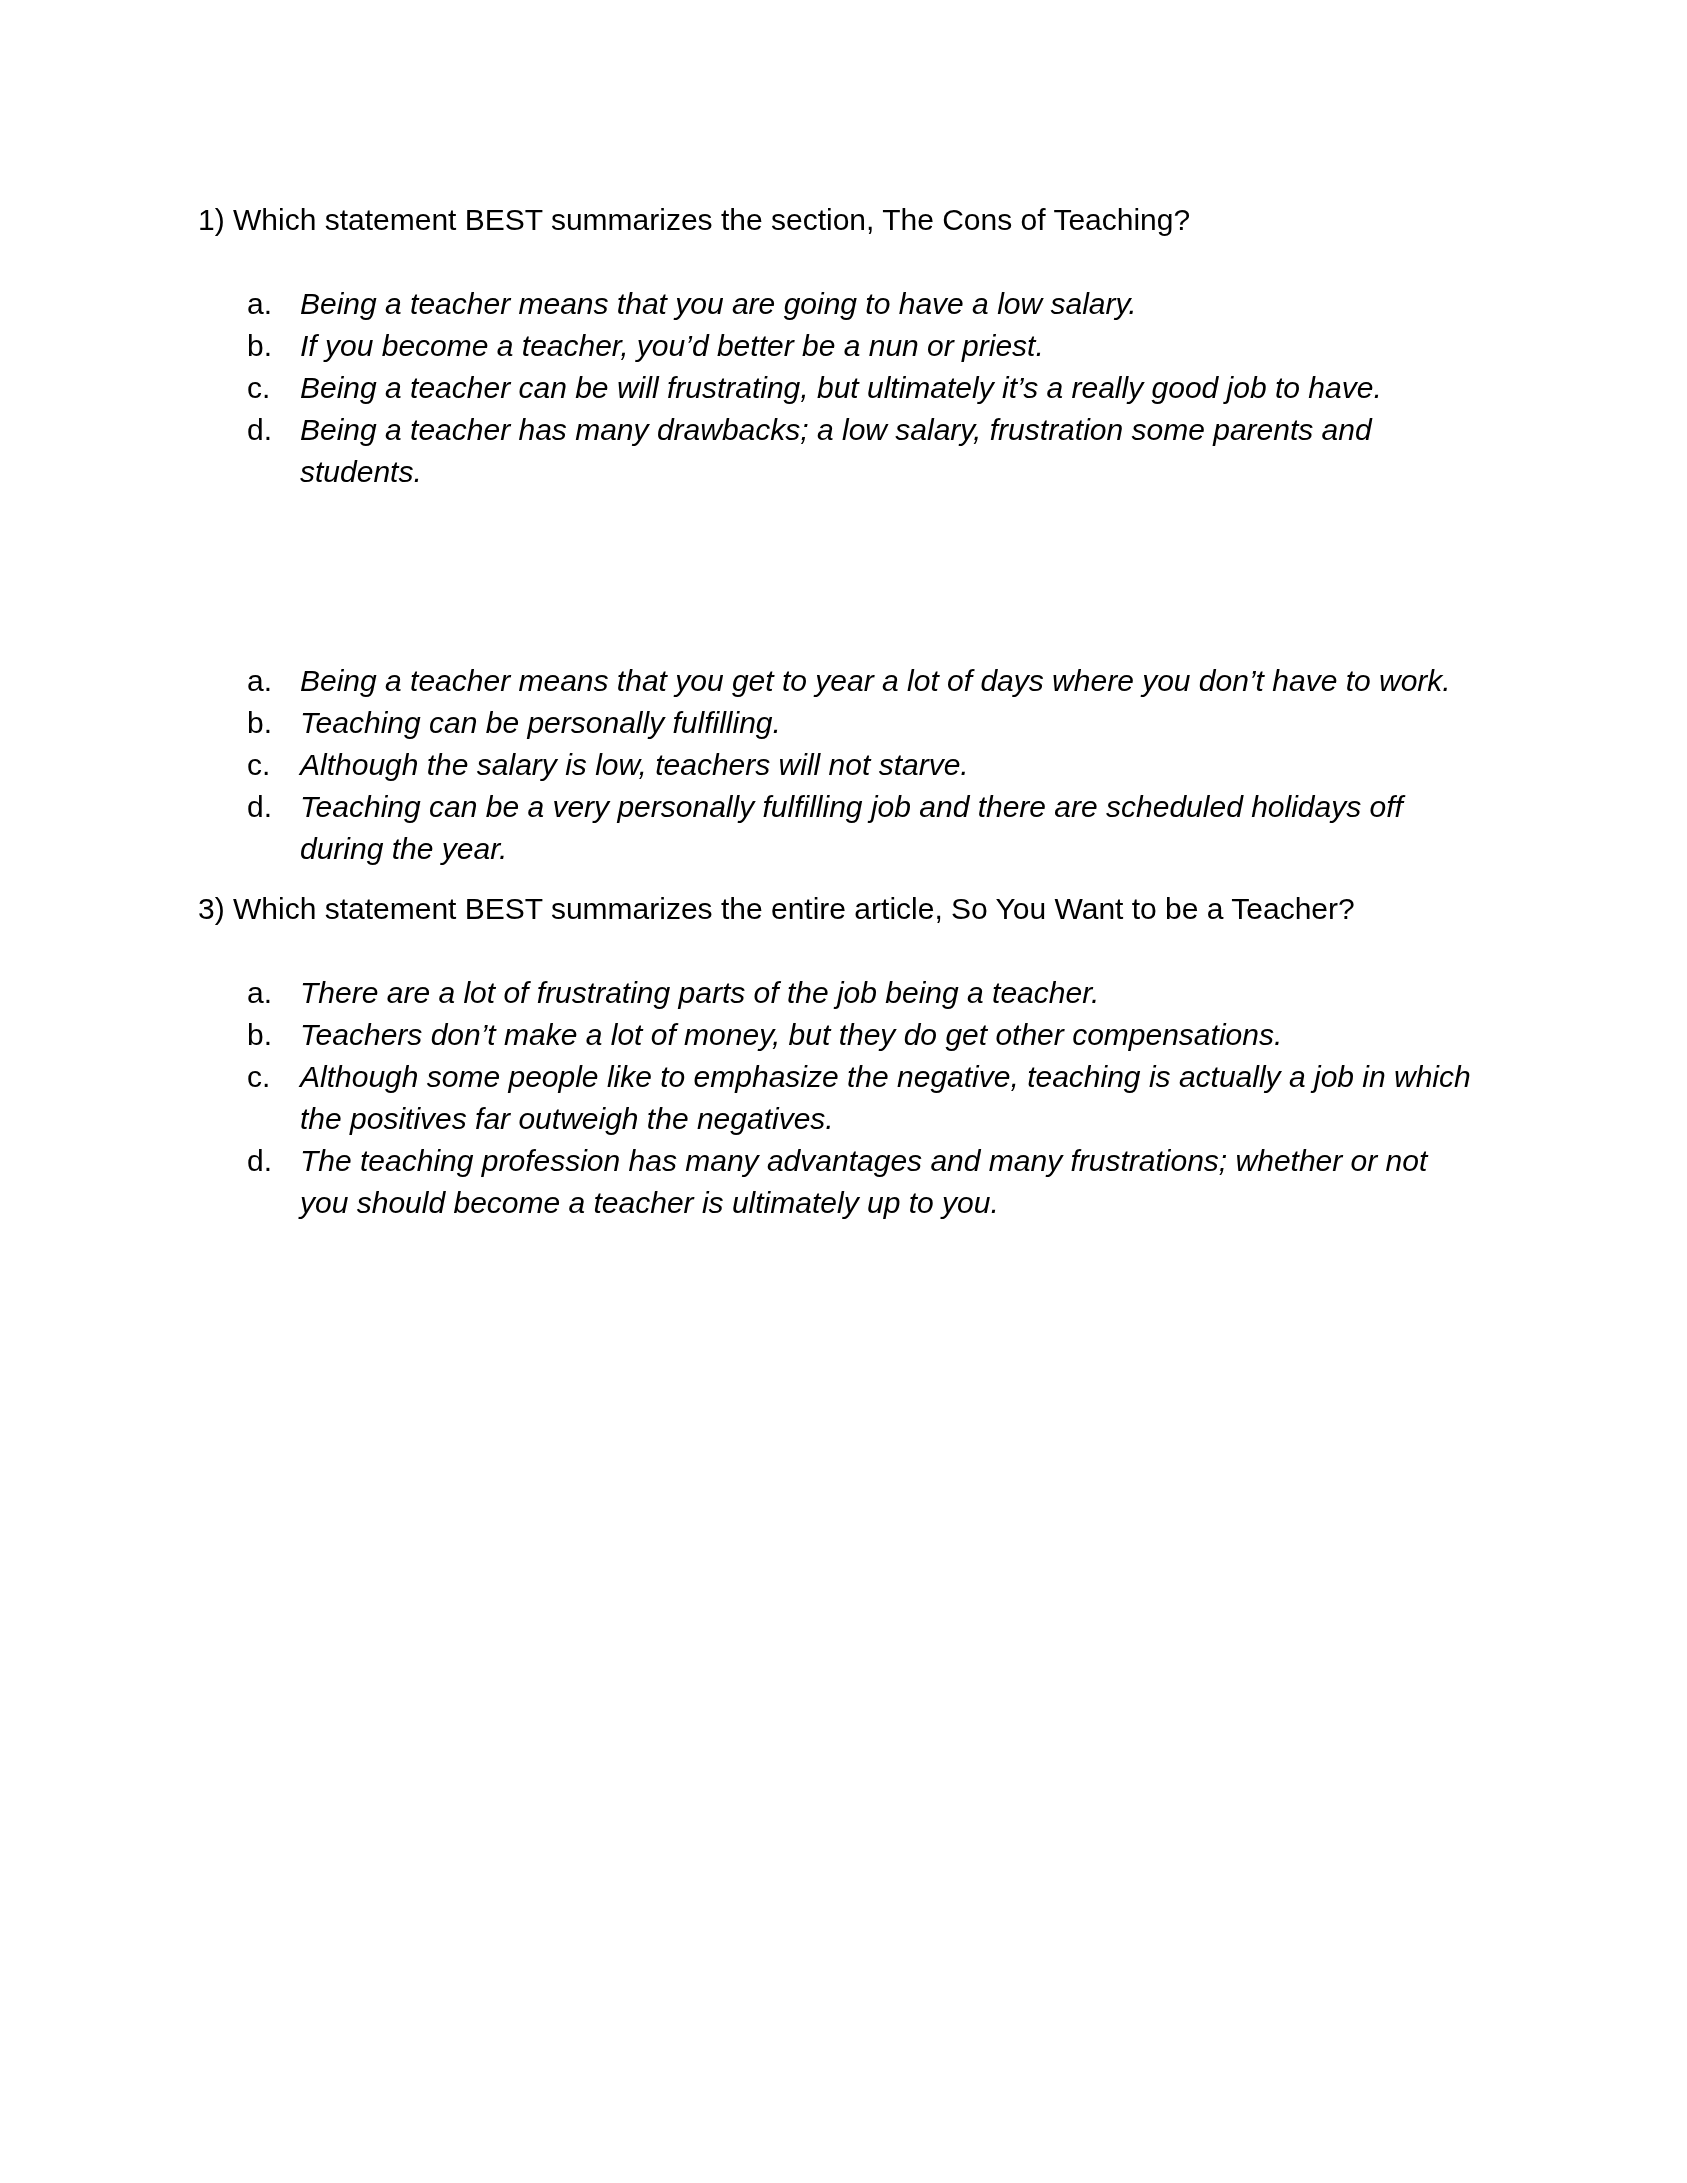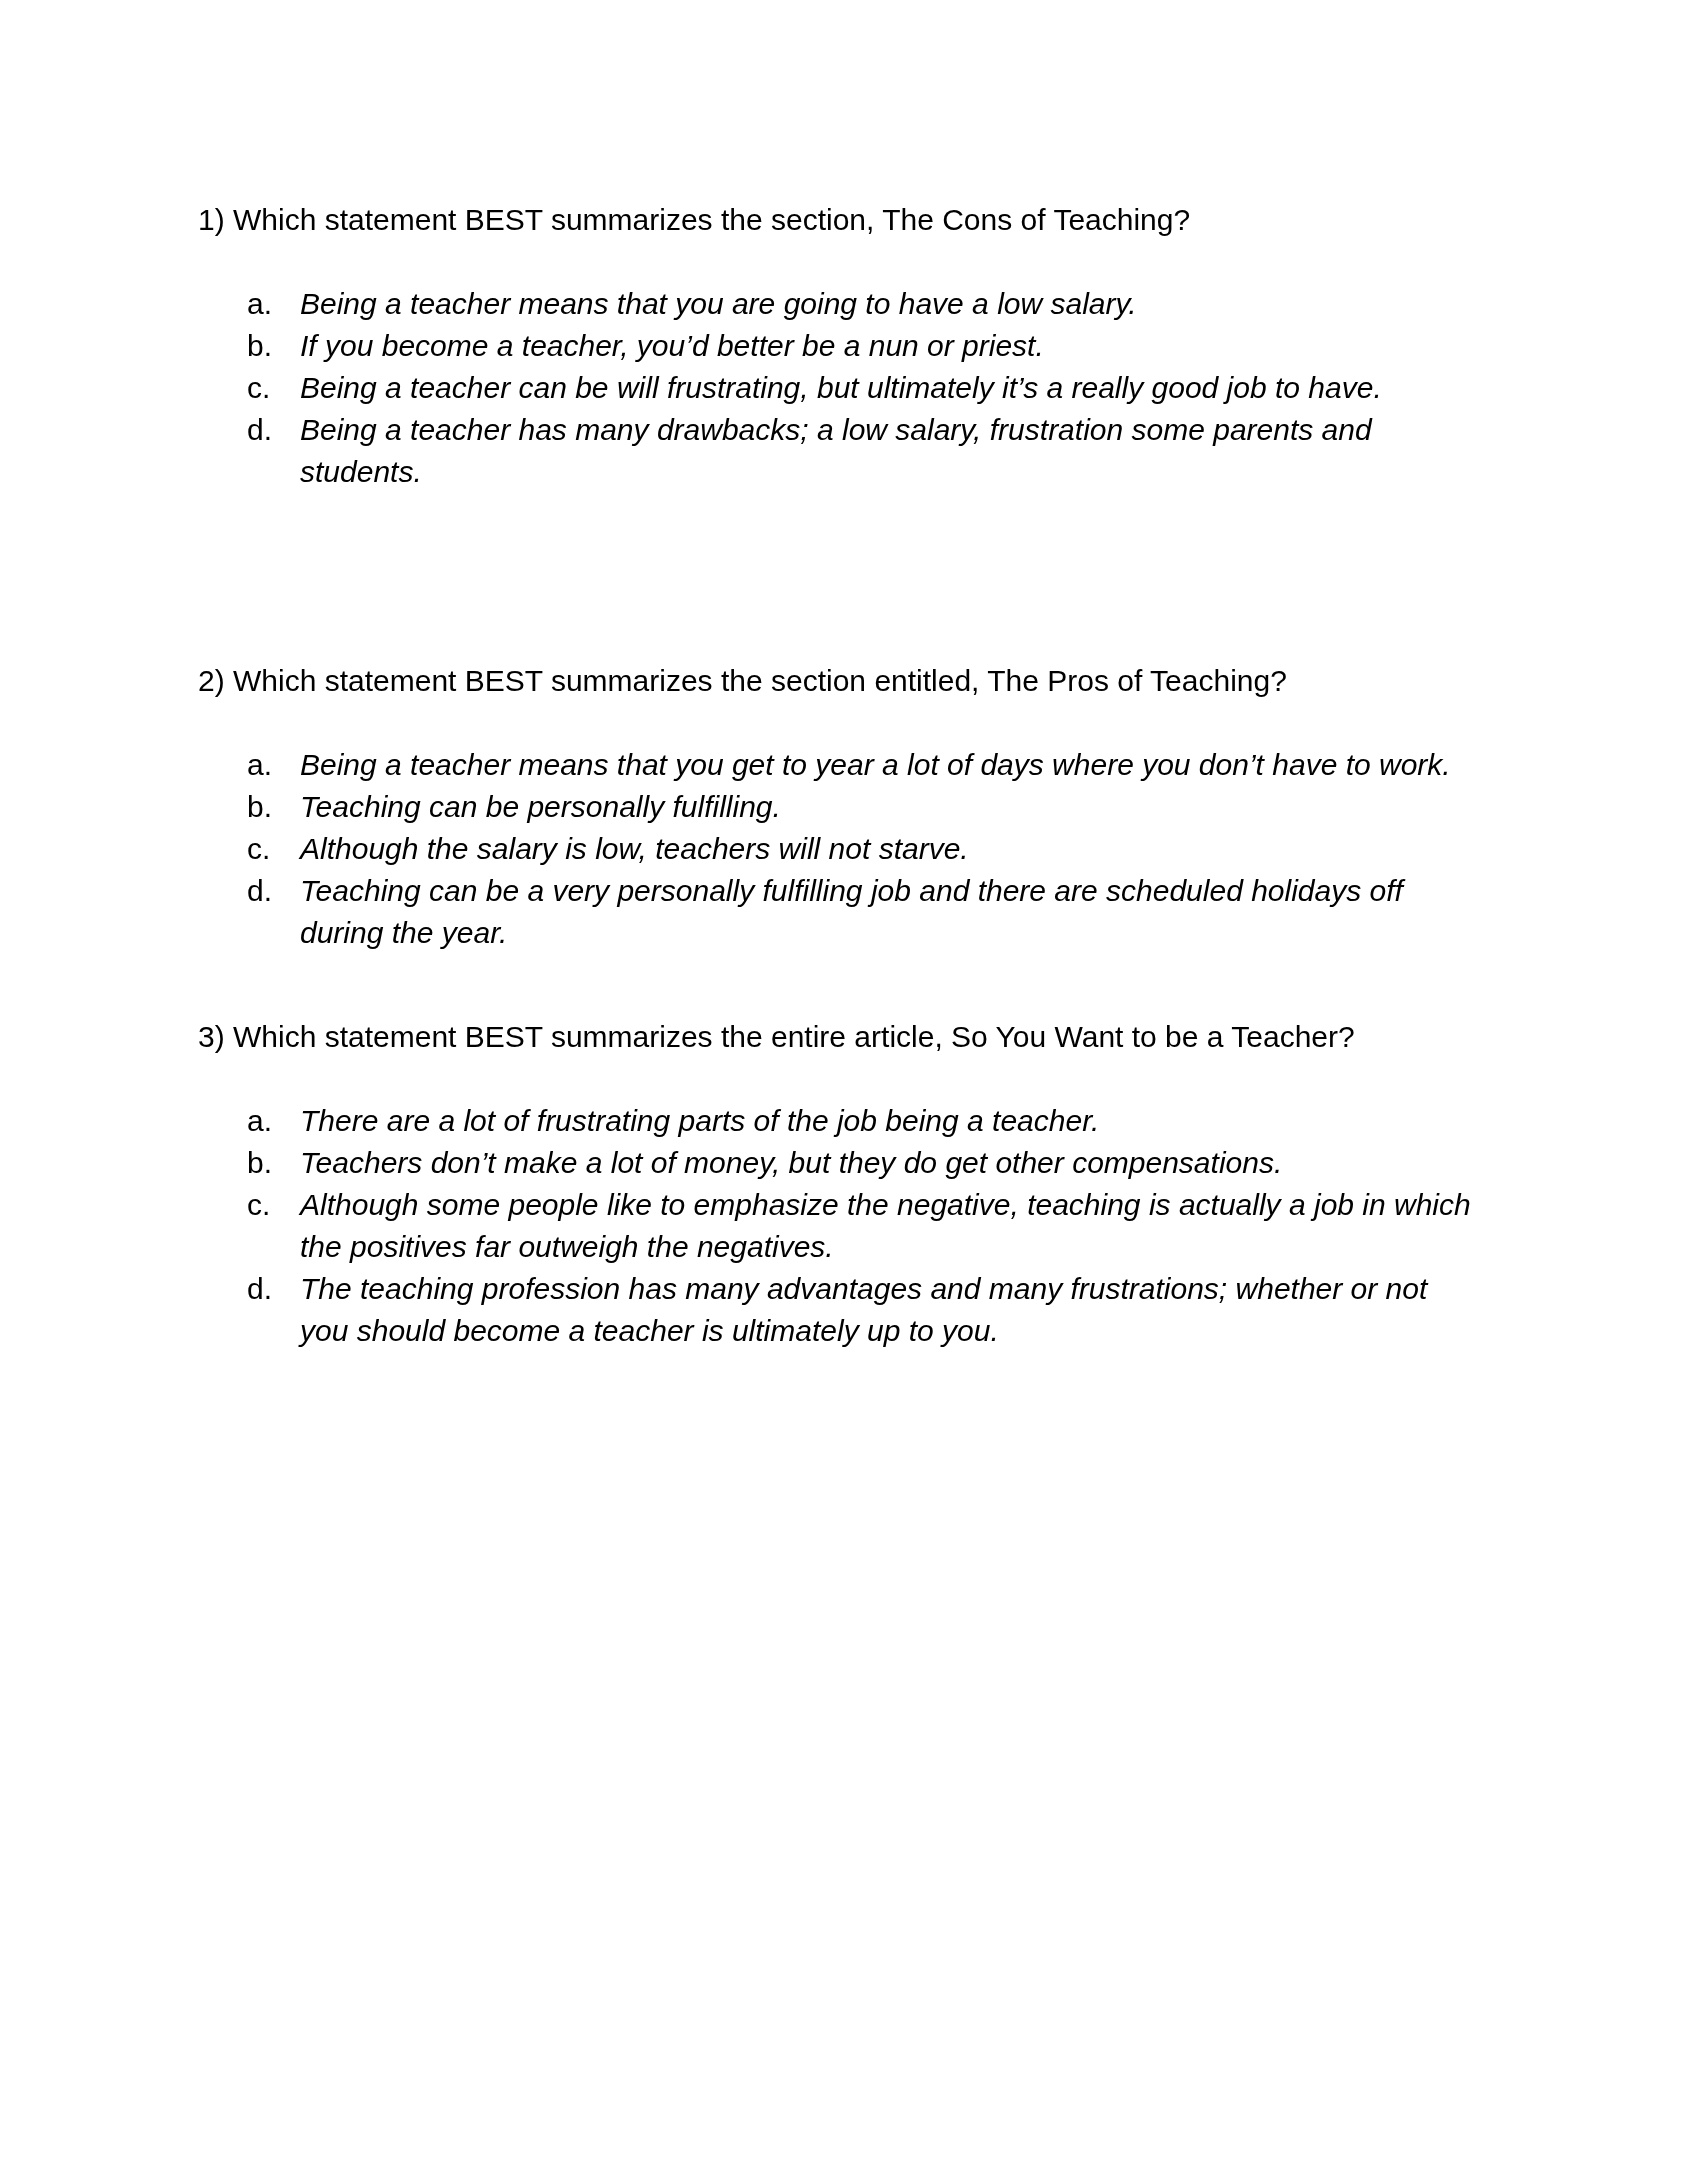--- a/index.html
+++ b/index.html
@@ -20,21 +20,21 @@
     position: absolute;
     left: 198px;
     top: 199px;
     width: 1286px;
     font-size: 30px;
     line-height: 42px;
     font-weight: 400;
   }
   .question { margin: 0; }
   .question.gap-4 { margin-top: 167px; }  
-  .question.gap-1 { margin-top: 62px; }   
+  .question.gap-1 { margin-top: 18px; }   
   .q-line {
     margin: 0;
     white-space: normal;
   }
   .options {
     list-style: none;
     margin: 42px 0 0 0;   
     padding: 0;
   }
   .option-row {
@@ -75,21 +75,20 @@
           <span class="opt-text">Being a teacher can be will frustrating, but ultimately it’s a really good job to have.</span>
         </li>
         <li class="option-row">
           <span class="opt-letter">d.</span>
           <span class="opt-text">Being a teacher has many drawbacks; a low salary, frustration some parents and students.</span>
         </li>
       </ul>
     </section>
 
     <section class="question gap-4">
-      <p class="q-line"><span>2)</span> <span>Which statement BEST summarizes the section entitled, The Pros of Teaching?</span></p>
       <ul class="options">
         <li class="option-row">
           <span class="opt-letter">a.</span>
           <span class="opt-text">Being a teacher means that you get to year a lot of days where you don’t have to work.</span>
         </li>
         <li class="option-row">
           <span class="opt-letter">b.</span>
           <span class="opt-text">Teaching can be personally fulfilling.</span>
         </li>
         <li class="option-row">

